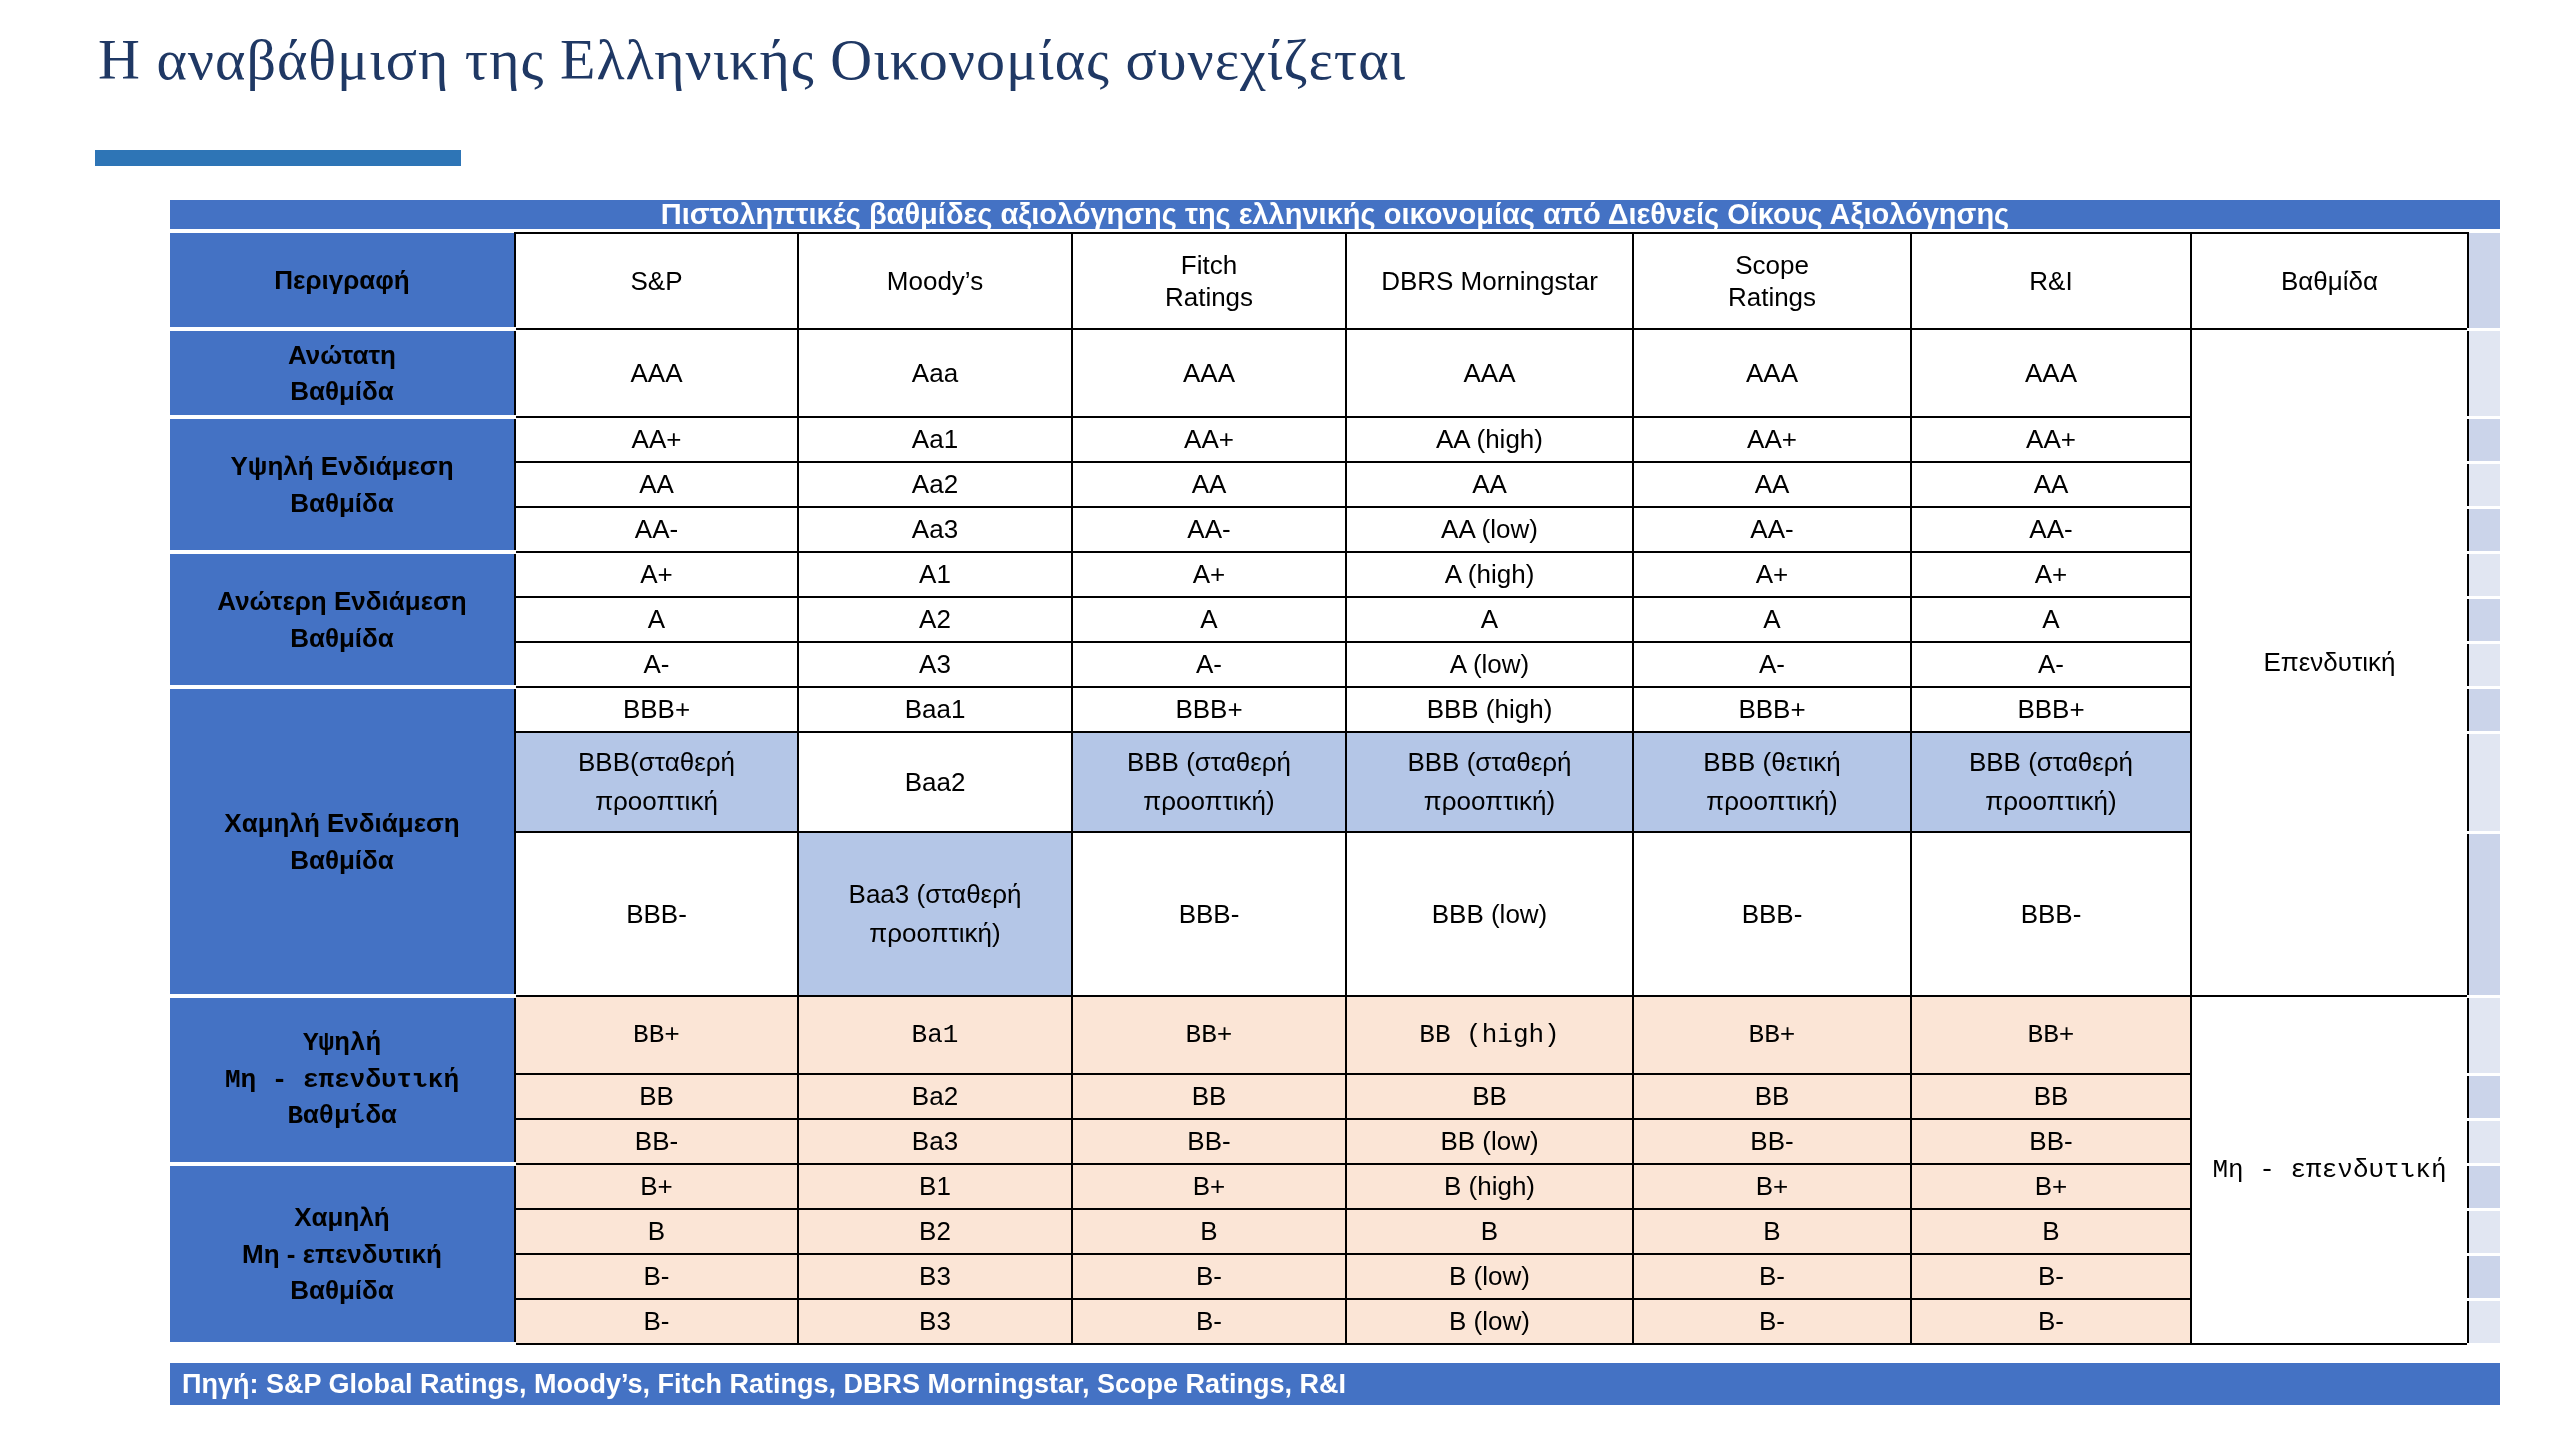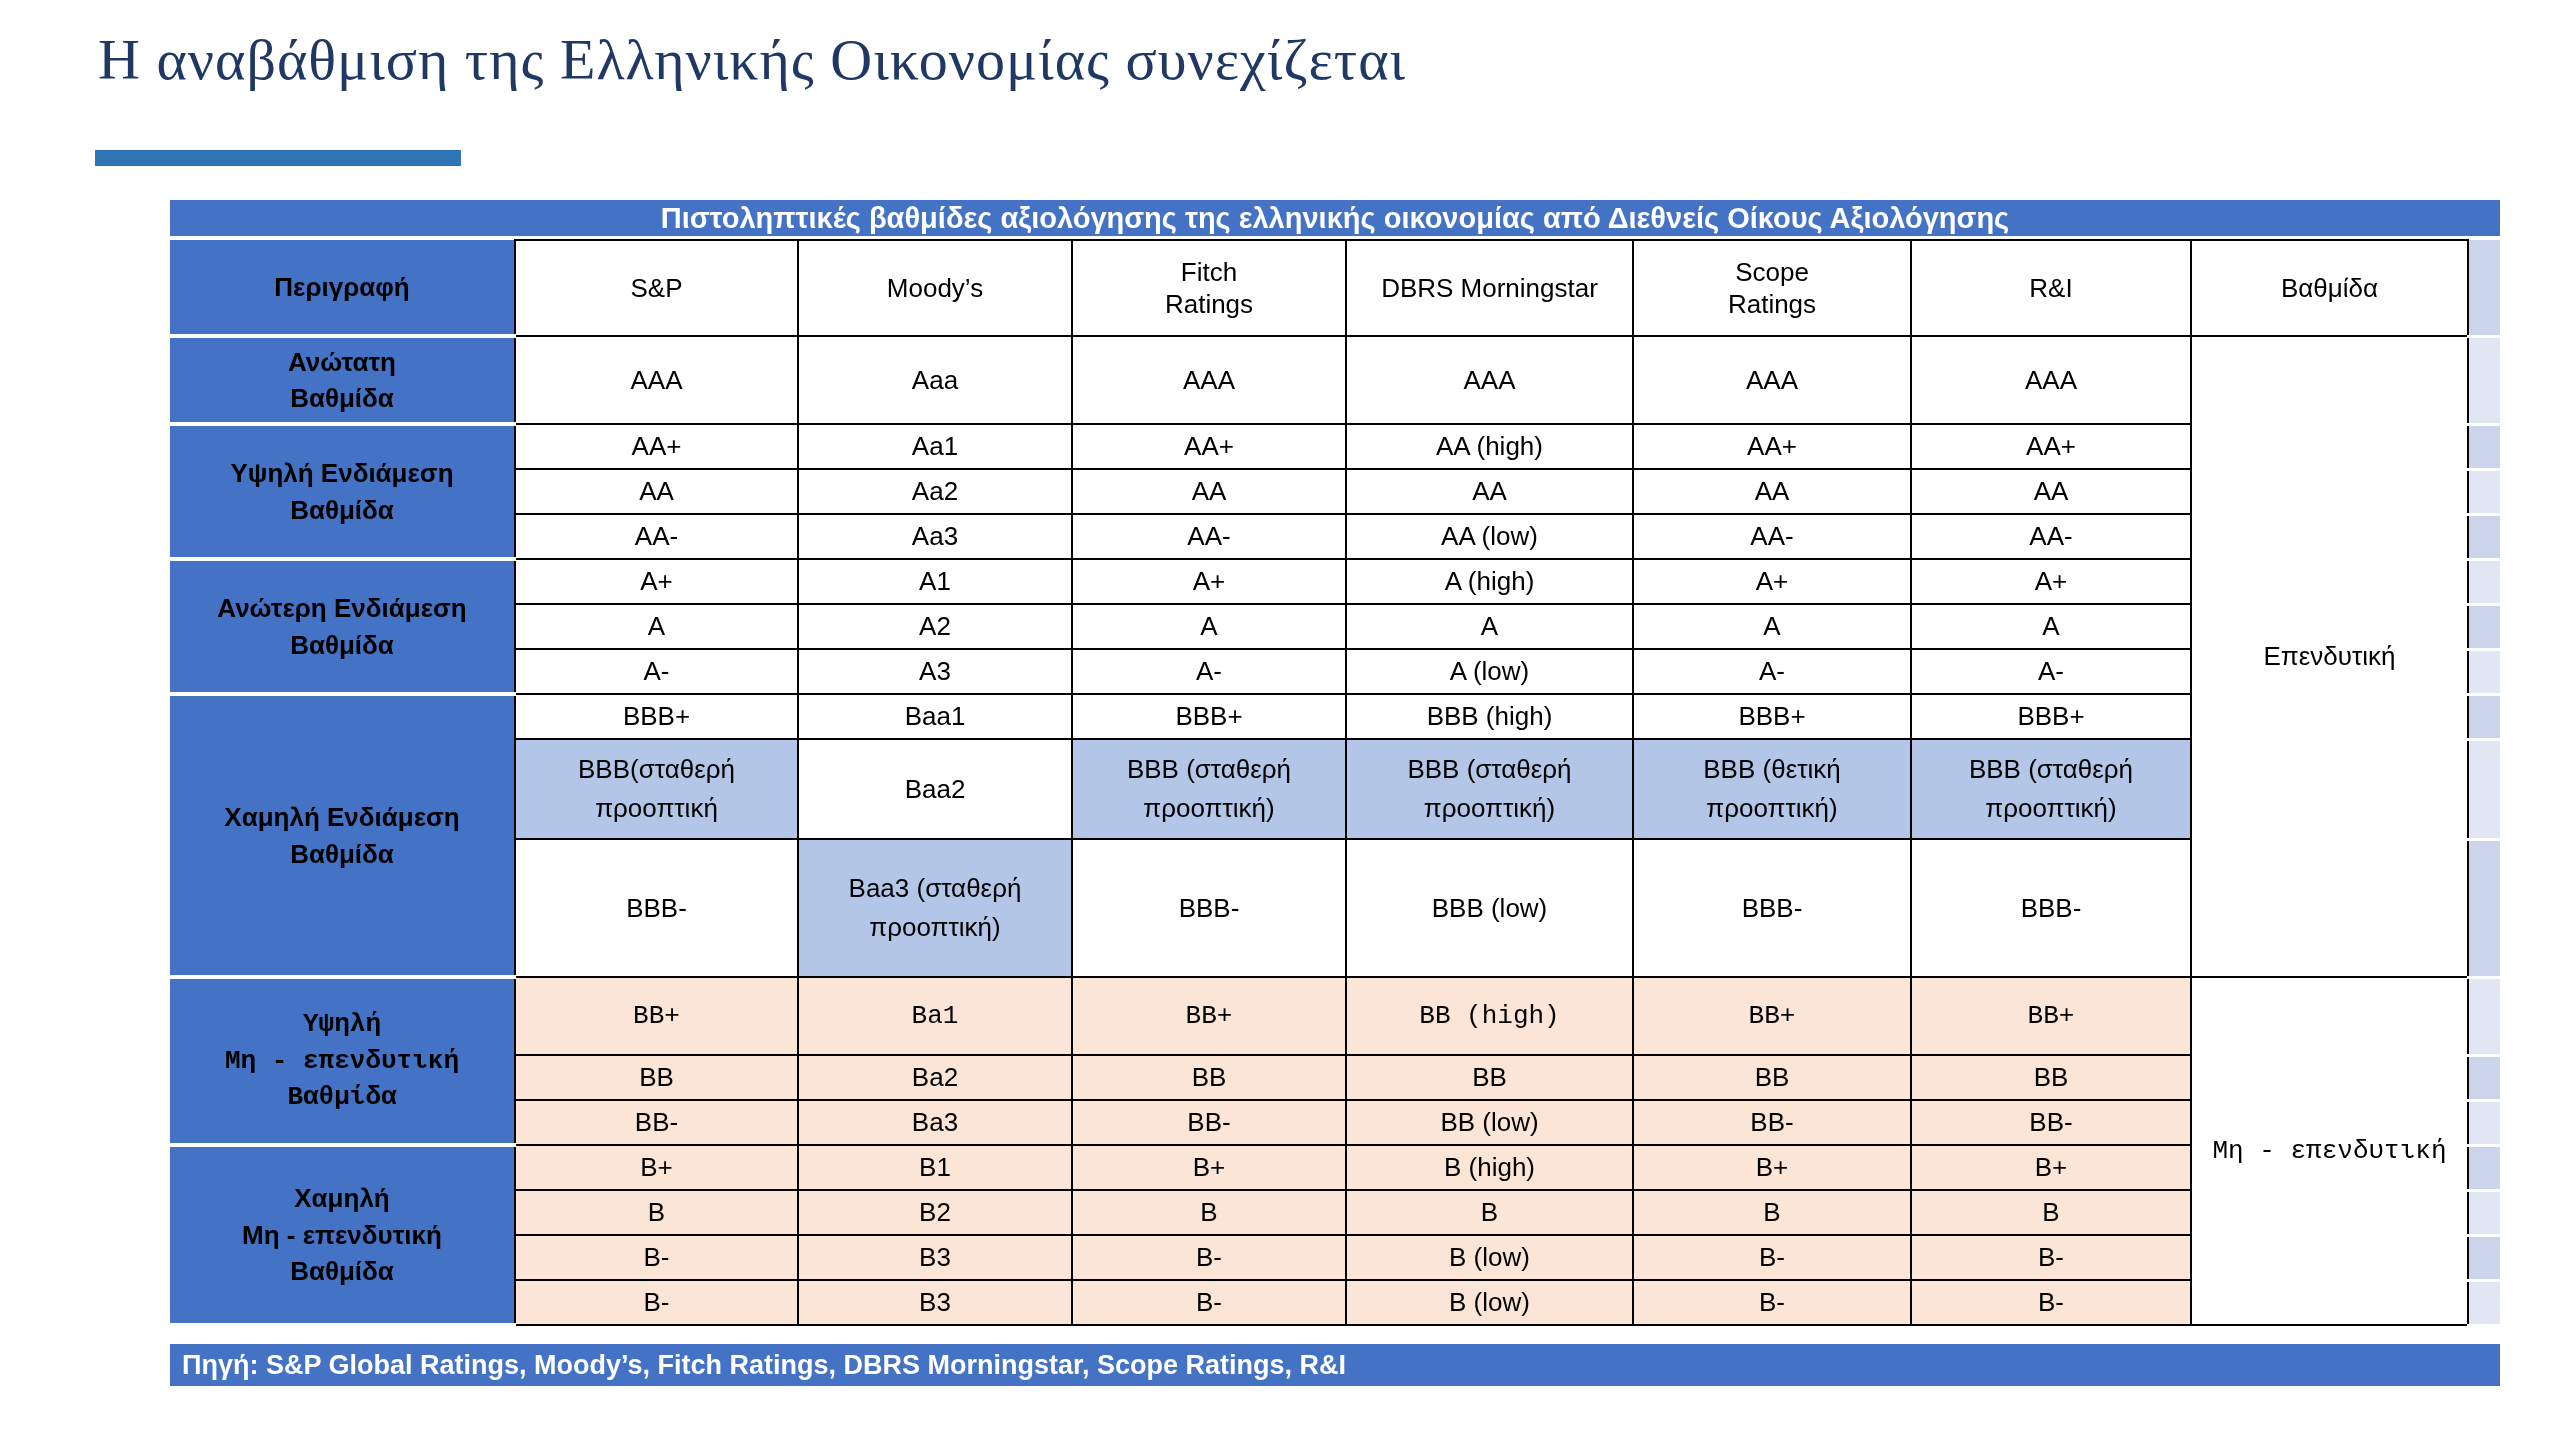--- a/index.html
+++ b/index.html
@@ -21,21 +21,21 @@
     position:absolute;left:98px;top:26px;margin:0;
     font-family:"Liberation Serif",serif;font-weight:400;
     font-size:58px;color:var(--title-text);letter-spacing:1px;
   }
   .title-bar{
     position:absolute;left:95px;top:150px;width:366px;height:16px;
     background:var(--underline);
   }
   .ratings{position:absolute;left:170px;top:200px;width:2330px;}
   .banner{
-    height:36px;background:var(--accent);color:#fff;font-weight:bold;
+    height:29px;background:var(--accent);color:#fff;font-weight:bold;
     font-size:29px;display:flex;align-items:center;justify-content:center;
     margin-bottom:3px;
   }
   table.rtable{border-collapse:collapse;table-layout:fixed;width:100%;}
   .rtable th,.rtable td{
     text-align:center;vertical-align:middle;font-size:26px;color:#000;
     padding:2px 6px;overflow:hidden;
   }
   .head-row{height:96px;}
   .head-cell{background:#fff;border:2px solid #000;font-weight:400;white-space:pre-line;line-height:1.25;}
@@ -182,21 +182,21 @@
           </tr>
           <tr style="height: 100px;">
             <td class="rating-cell hl">BBB(σταθερή προοπτική</td>
             <td class="rating-cell">Baa2</td>
             <td class="rating-cell hl">BBB (σταθερή προοπτική)</td>
             <td class="rating-cell hl">BBB (σταθερή προοπτική)</td>
             <td class="rating-cell hl">BBB (θετική προοπτική)</td>
             <td class="rating-cell hl">BBB (σταθερή προοπτική)</td>
             <td class="strip strip-light"></td>
           </tr>
-          <tr style="height: 138px;">
+          <tr style="height: 164px;">
             <td class="rating-cell">BBB-</td>
             <td class="rating-cell hl">Baa3 (σταθερή προοπτική)</td>
             <td class="rating-cell">BBB-</td>
             <td class="rating-cell">BBB (low)</td>
             <td class="rating-cell">BBB-</td>
             <td class="rating-cell">BBB-</td>
             <td class="strip strip-dark"></td>
           </tr>
           <tr style="height: 78px; font-family: Liberation Mono, monospace;">
             <td class="group-cell" rowspan="3">Υψηλή

